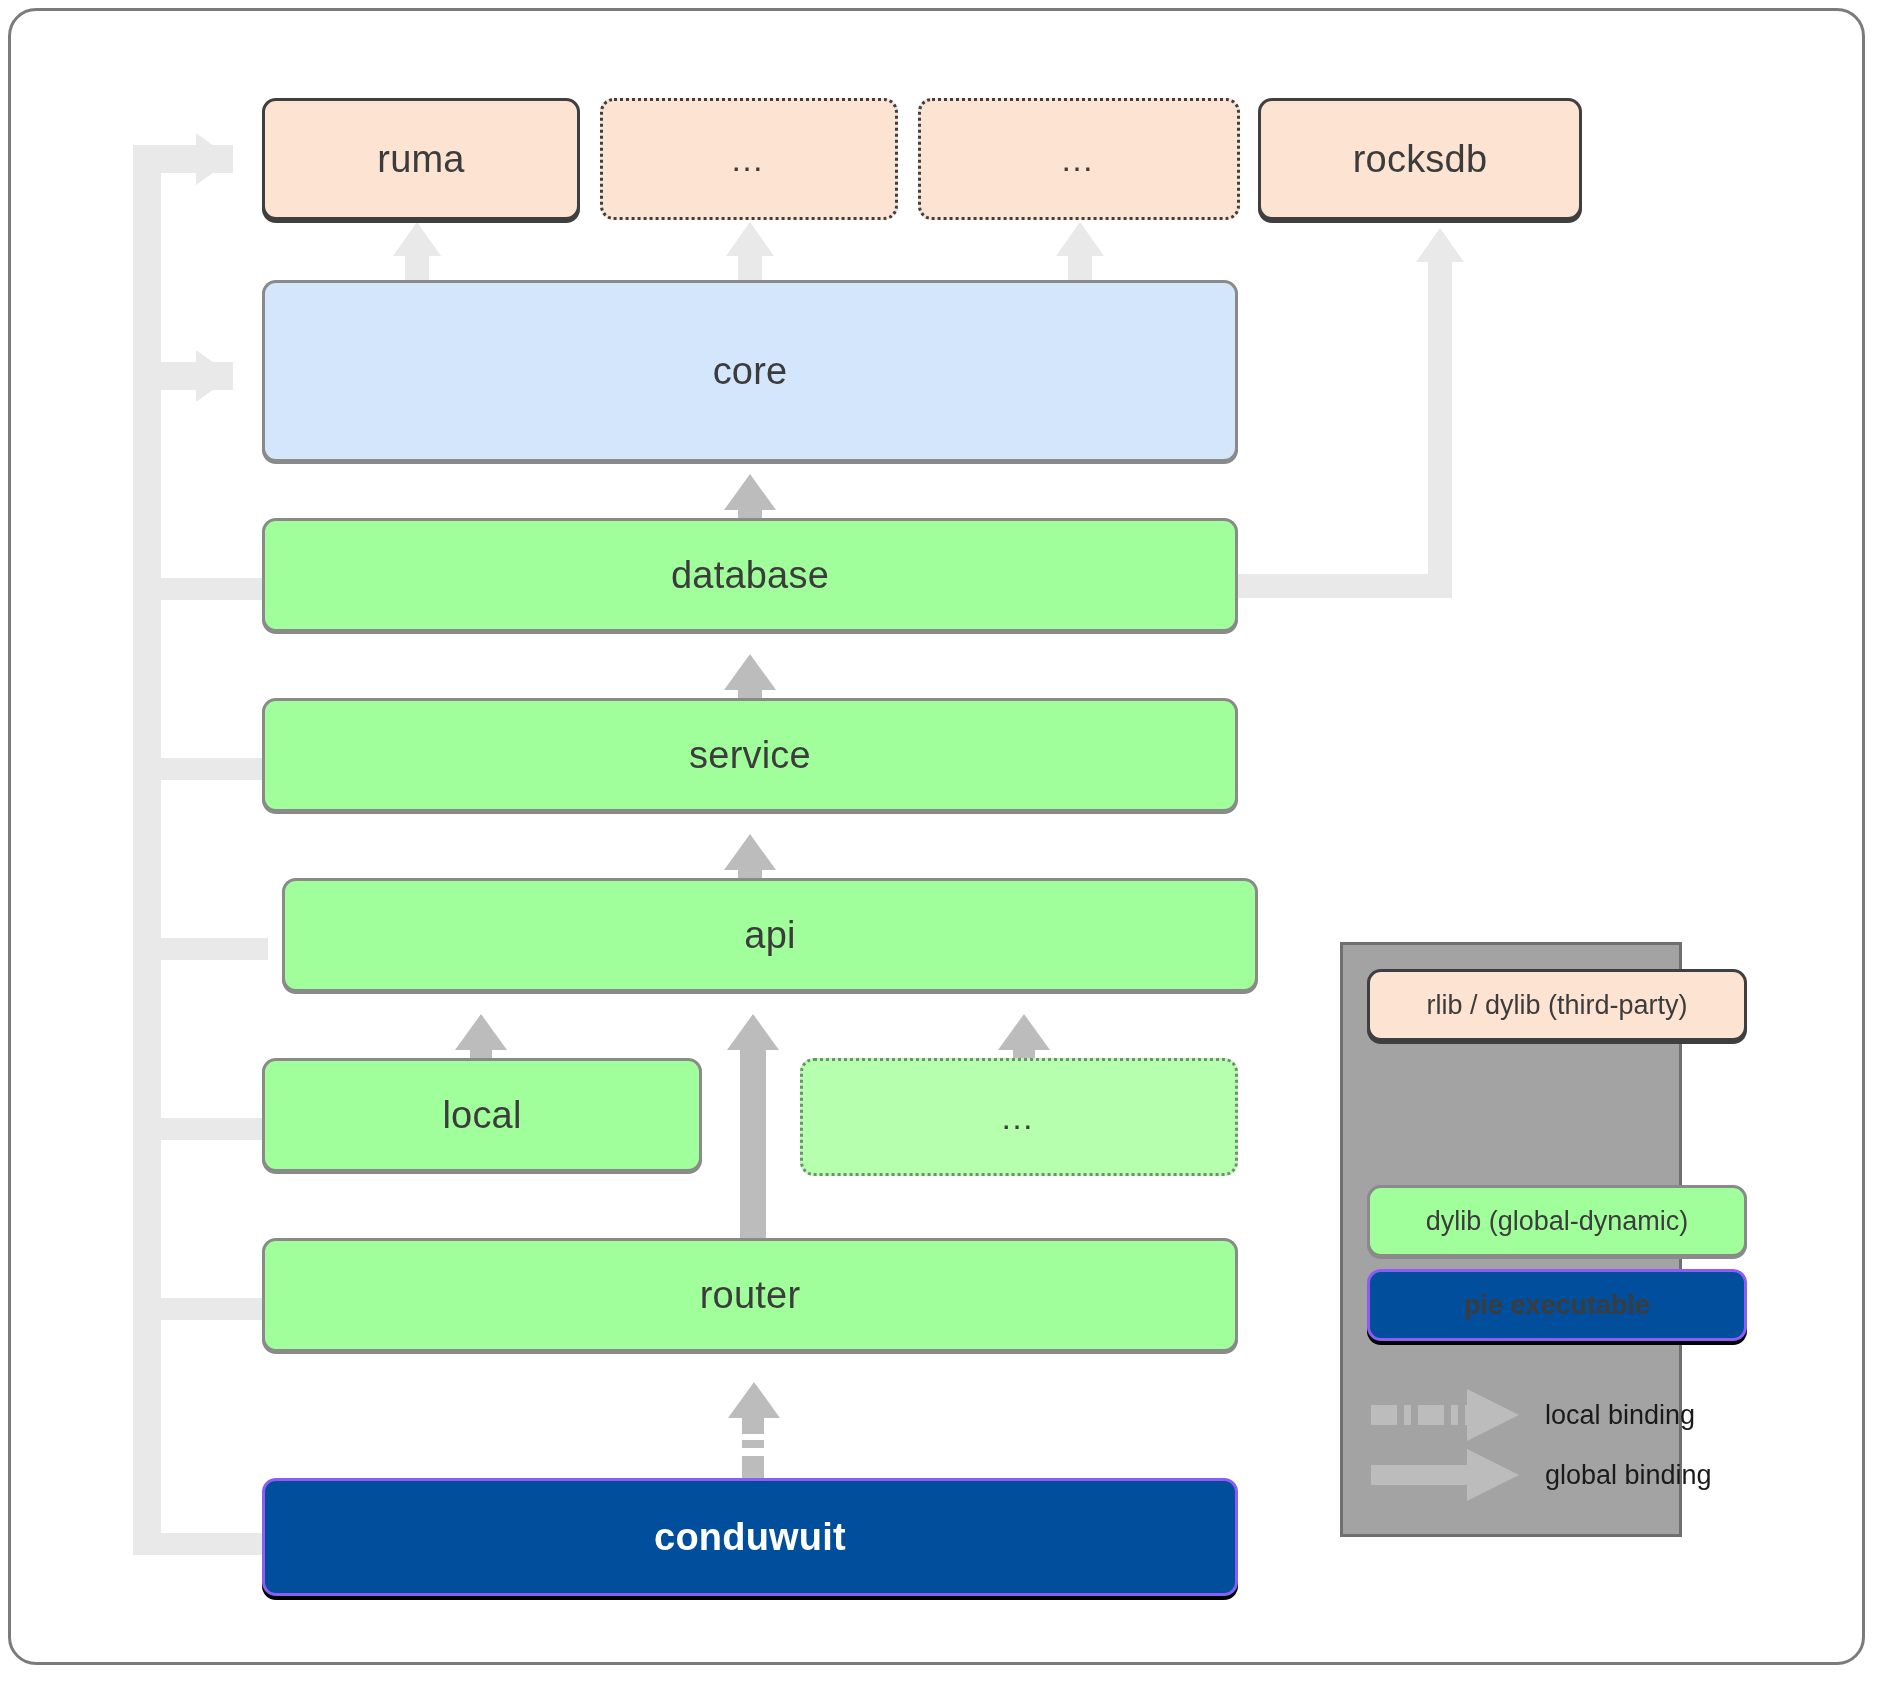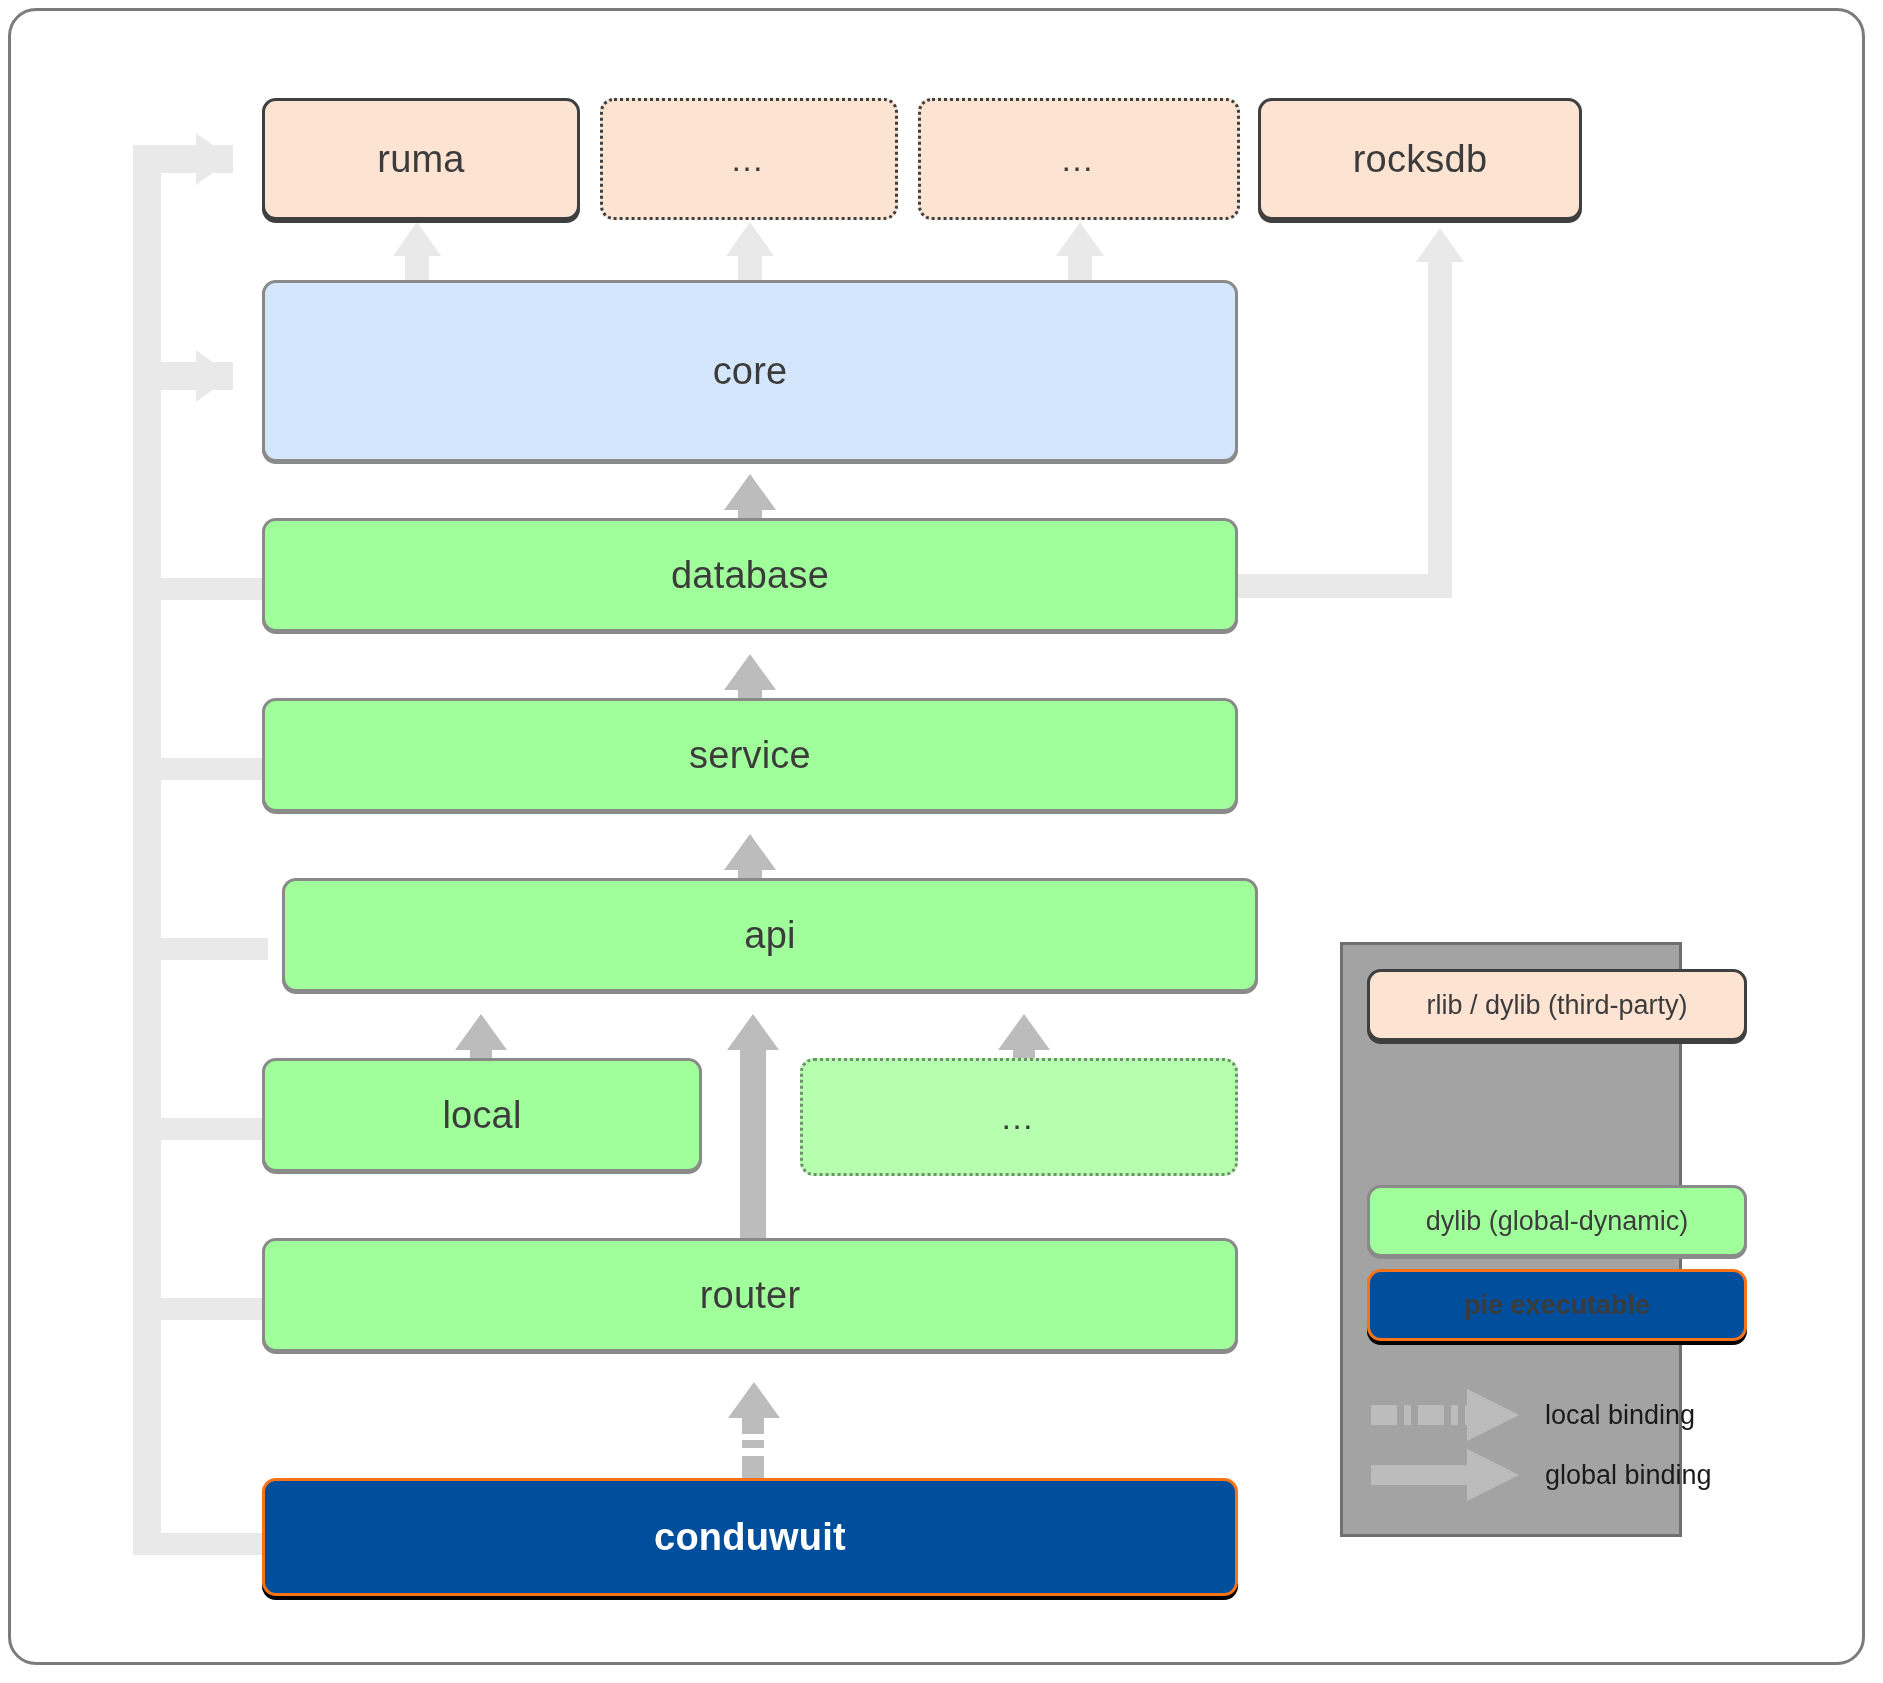--- a/index.html
+++ b/index.html
@@ -62,21 +62,21 @@
     border: 3px solid #8a8a8a;
     box-shadow: 0 2px 0 #8a8a8a;
   }
   .v-global.dotted {
     border: 3px dotted #6f8f6f;
     background: #b6ffaf;
     box-shadow: none;
   }
   .v-pie {                       
     background: #014f9c;
-    border: 3px solid #f97316;
+    border: 3px solid #8b5cf6;
     box-shadow: 0 4px 0 #000000;
     color: #ffffff;
     font-weight: bold;
   }
 
   
   .bus {
     position: absolute;
     background: #e9e9e9;
     z-index: 1;

